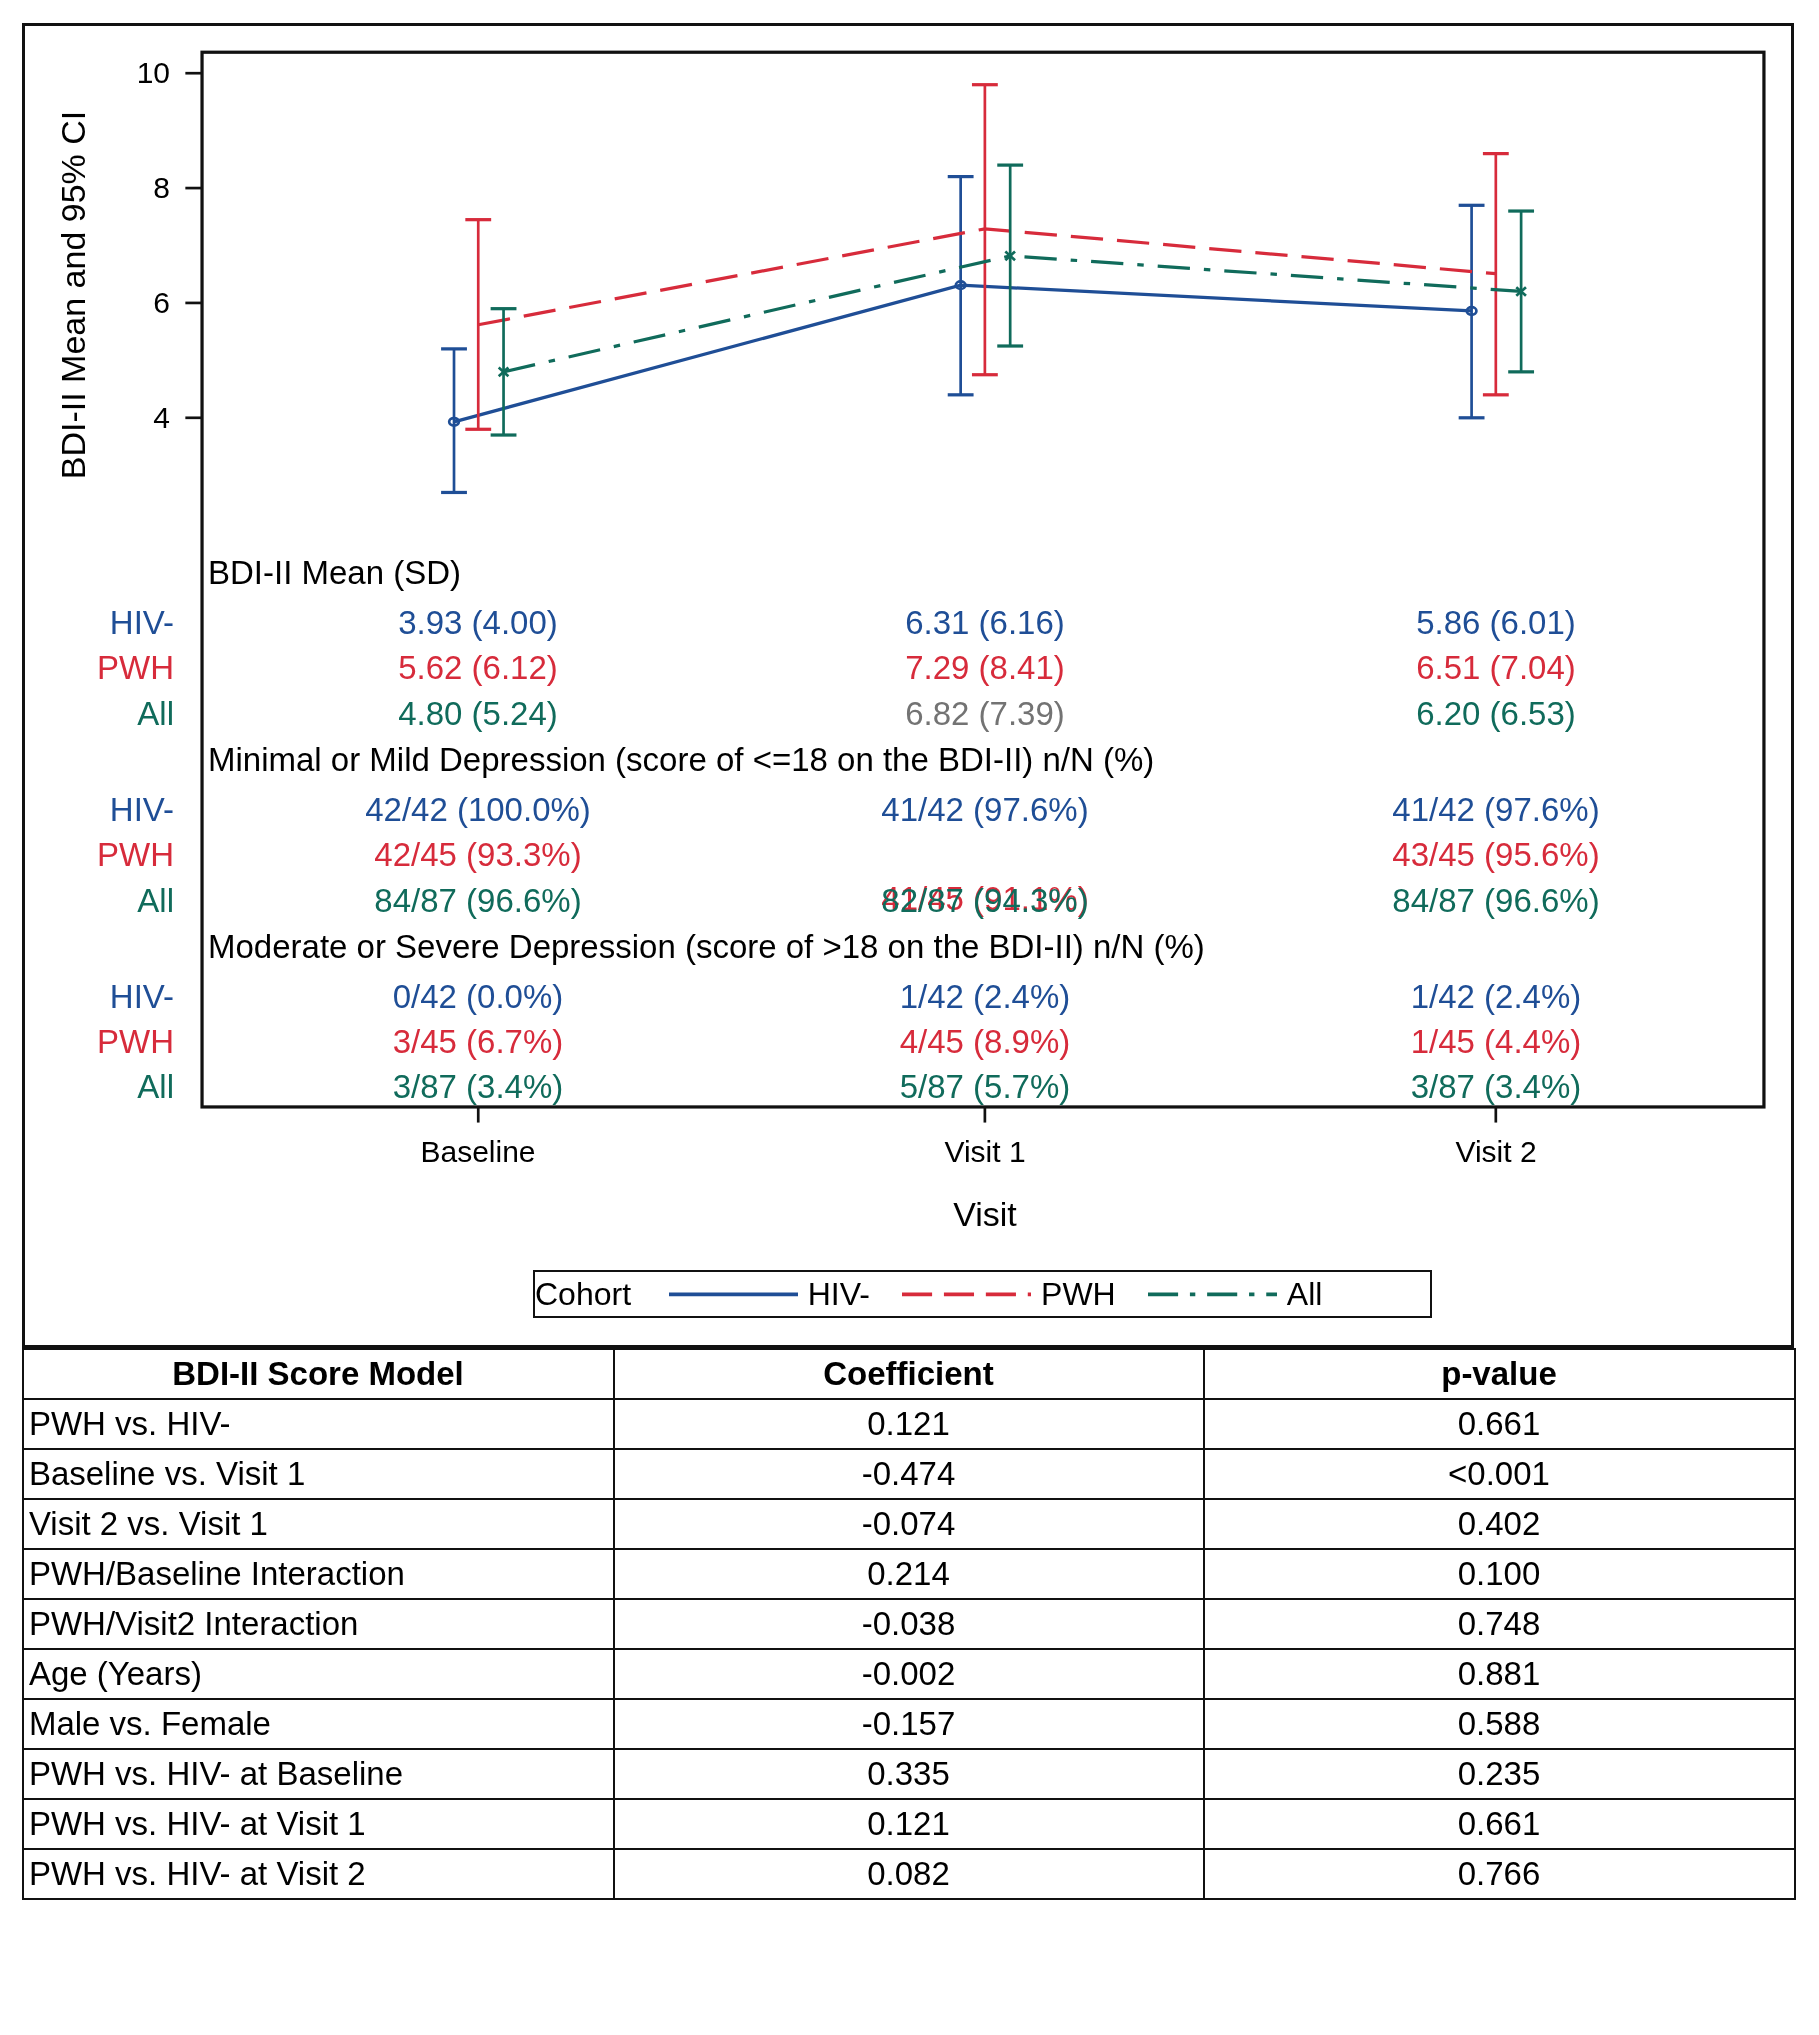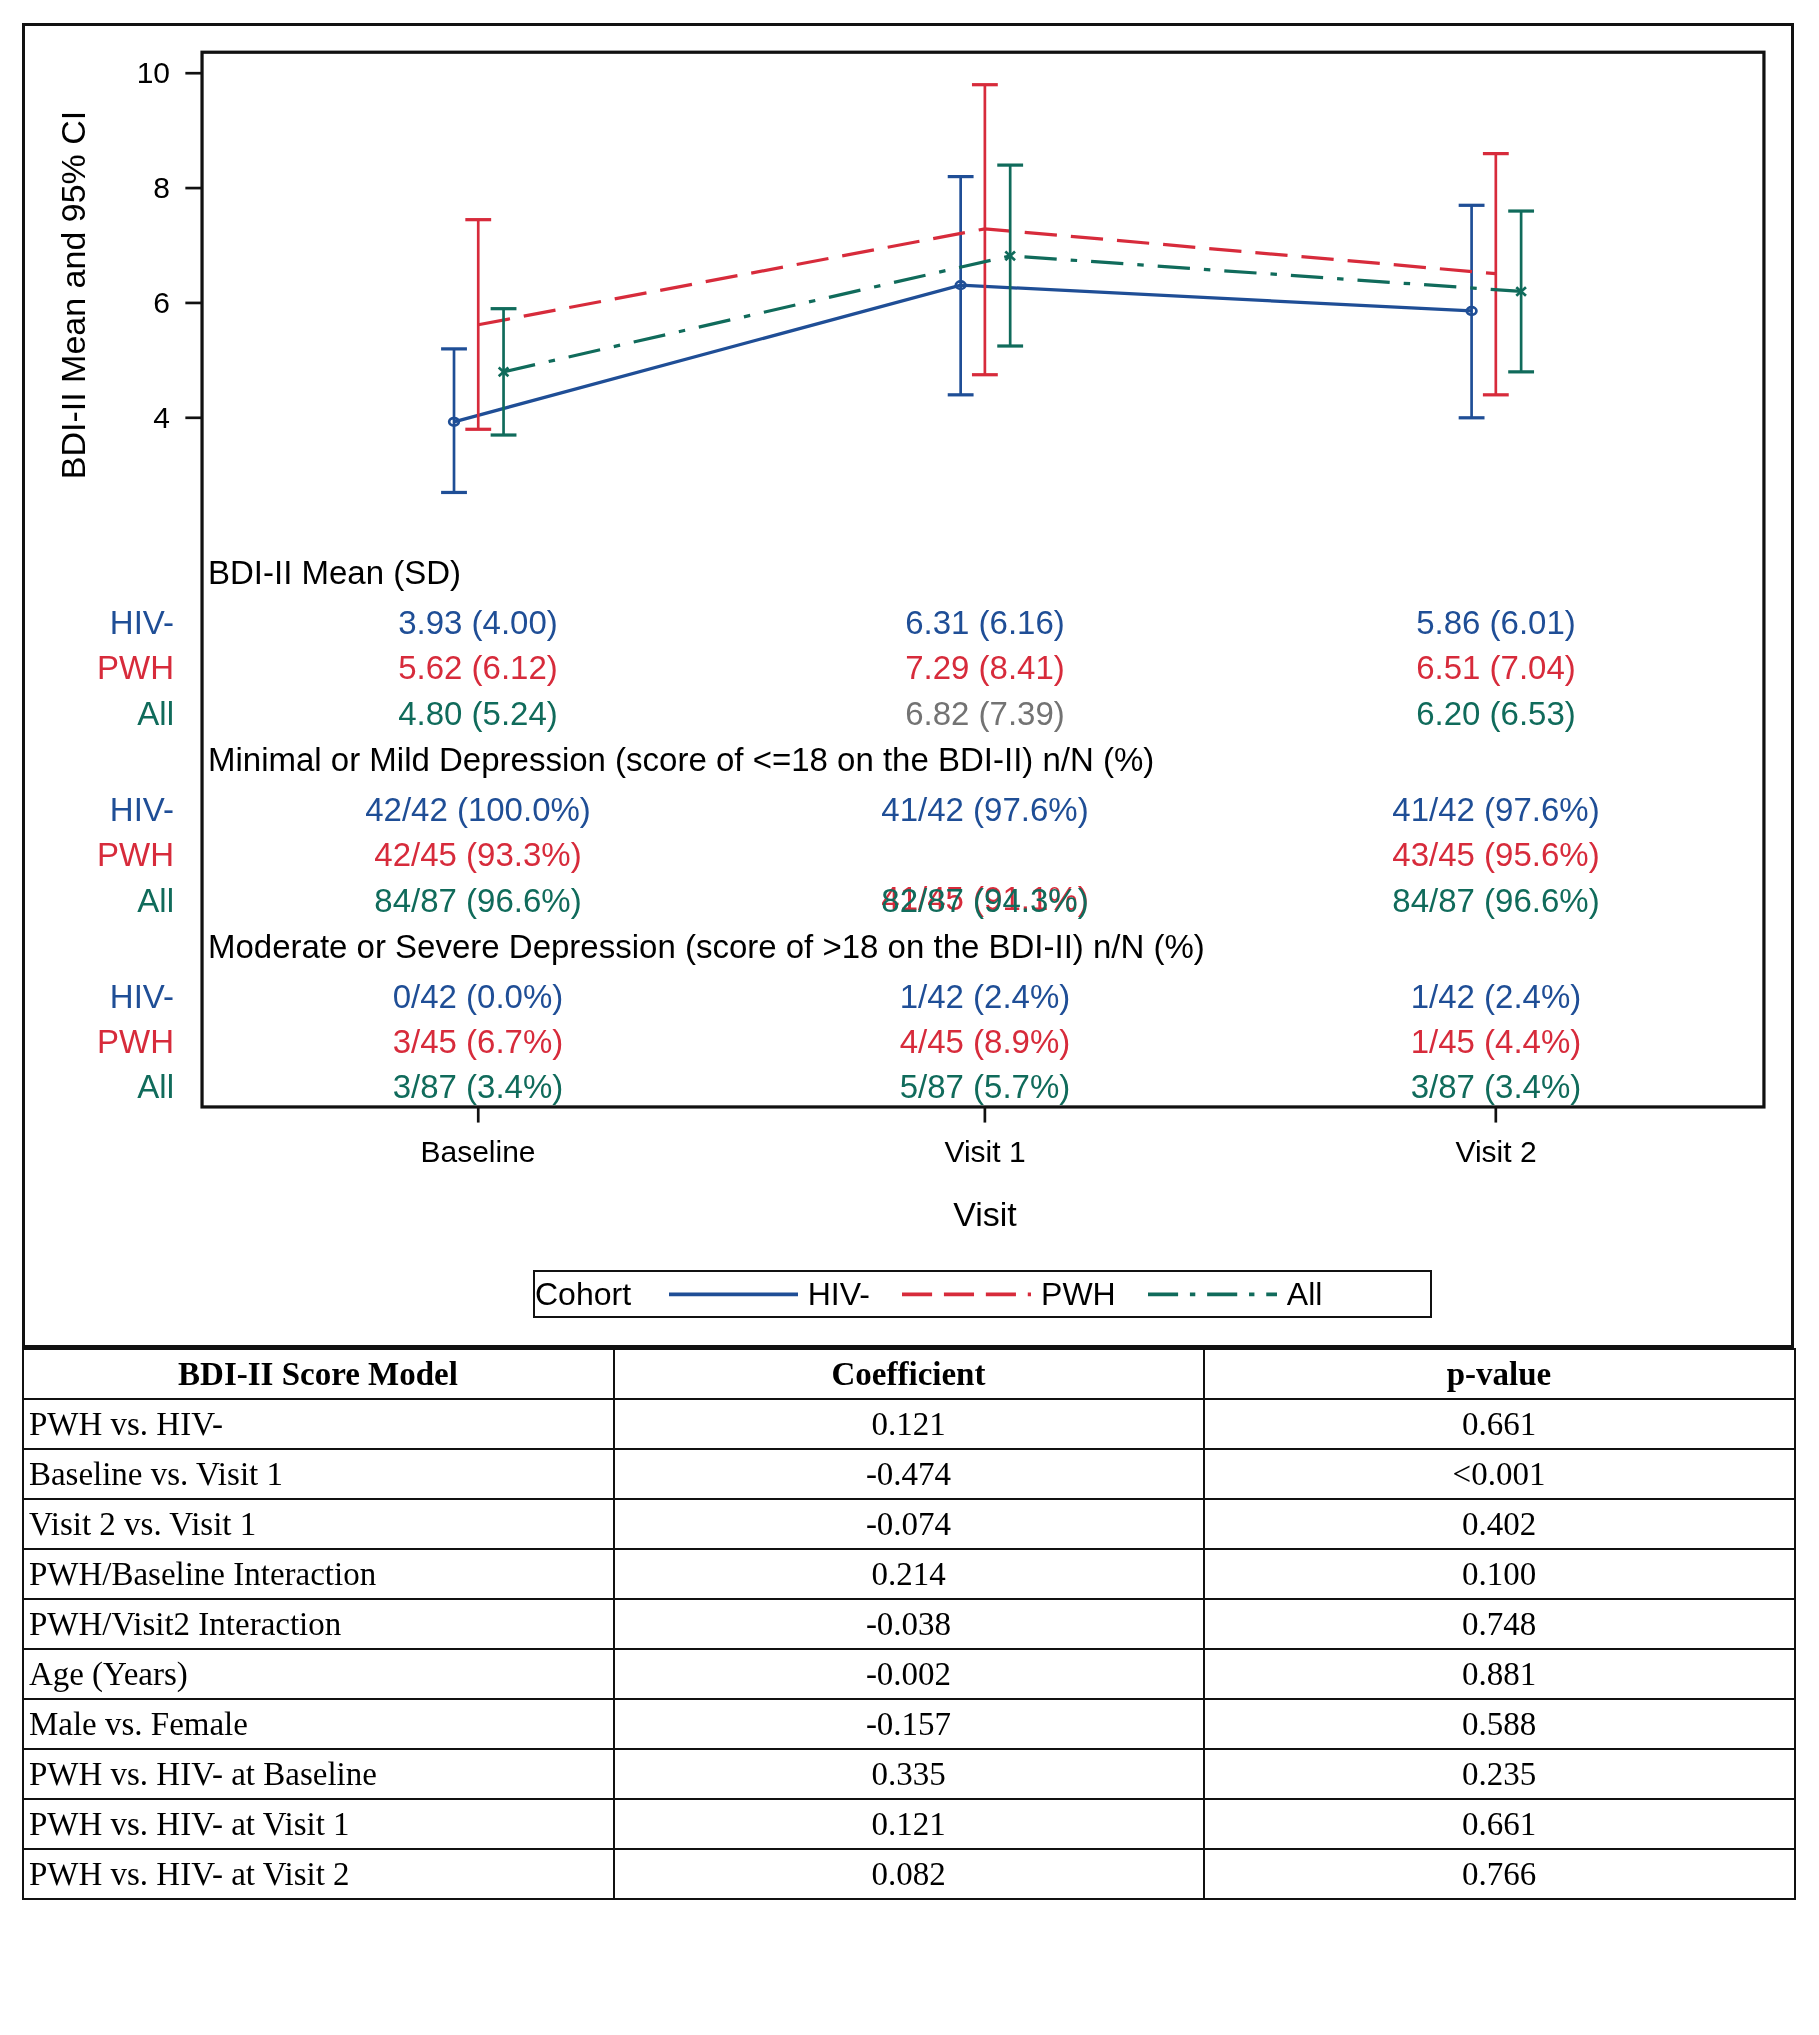--- a/index.html
+++ b/index.html
@@ -16,21 +16,21 @@
   .cell { position: absolute; font-size: 33px; transform: translate(-50%, -50%); }
   .xtick { position: absolute; font-size: 30px; transform: translateX(-50%); top: 1135px; }
   .xlabel { position: absolute; font-size: 34px; left: 985px; top: 1195px; transform: translateX(-50%); }
   .legend { position: absolute; left: 533px; top: 1270px; width: 899px; height: 48px;
             border: 2.7px solid #111; box-sizing: border-box; display: flex; align-items: center; font-size: 32px; }
   .legend .ttl { margin-left: 0; margin-right: 38px; }
   .legend .item { display: flex; align-items: center; margin-right: 19.4px; }
   .legend .item .lab { margin-left: 9.7px; margin-right: 13px; }
   .legend svg { display: block; }
   table.model { position: absolute; left: 21.5px; top: 1348px; width: 1772px; border-collapse: collapse;
-                font-size: 33px; table-layout: fixed; font-family: Liberation Serif, serif; }
+                font-size: 33px; table-layout: fixed; }
   table.model td { border: 2.7px solid #111; height: 50px; padding: 0 5.4px; box-sizing: border-box; }
   table.model td.c { text-align: center; }
   table.model td.h { text-align: center; font-weight: bold; }
   table.model col.c1 { width: 591px; }
   table.model col.c2 { width: 590px; }
   table.model col.c3 { width: 591px; }
 </style>
 </head>
 <body>
 

